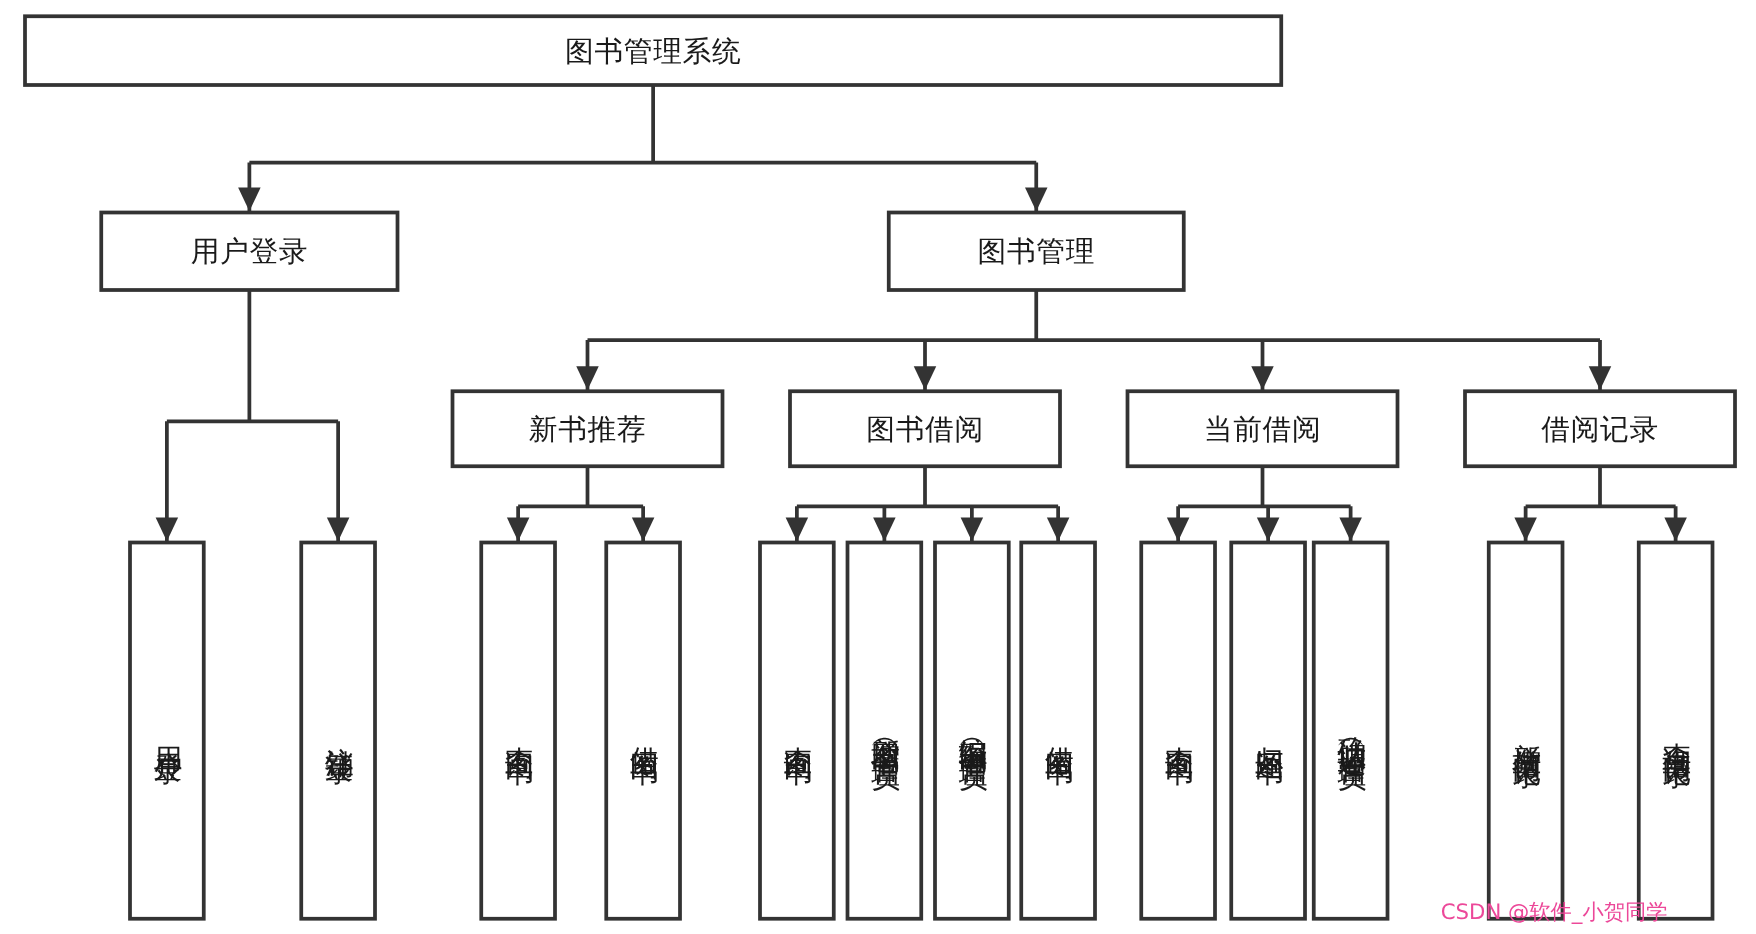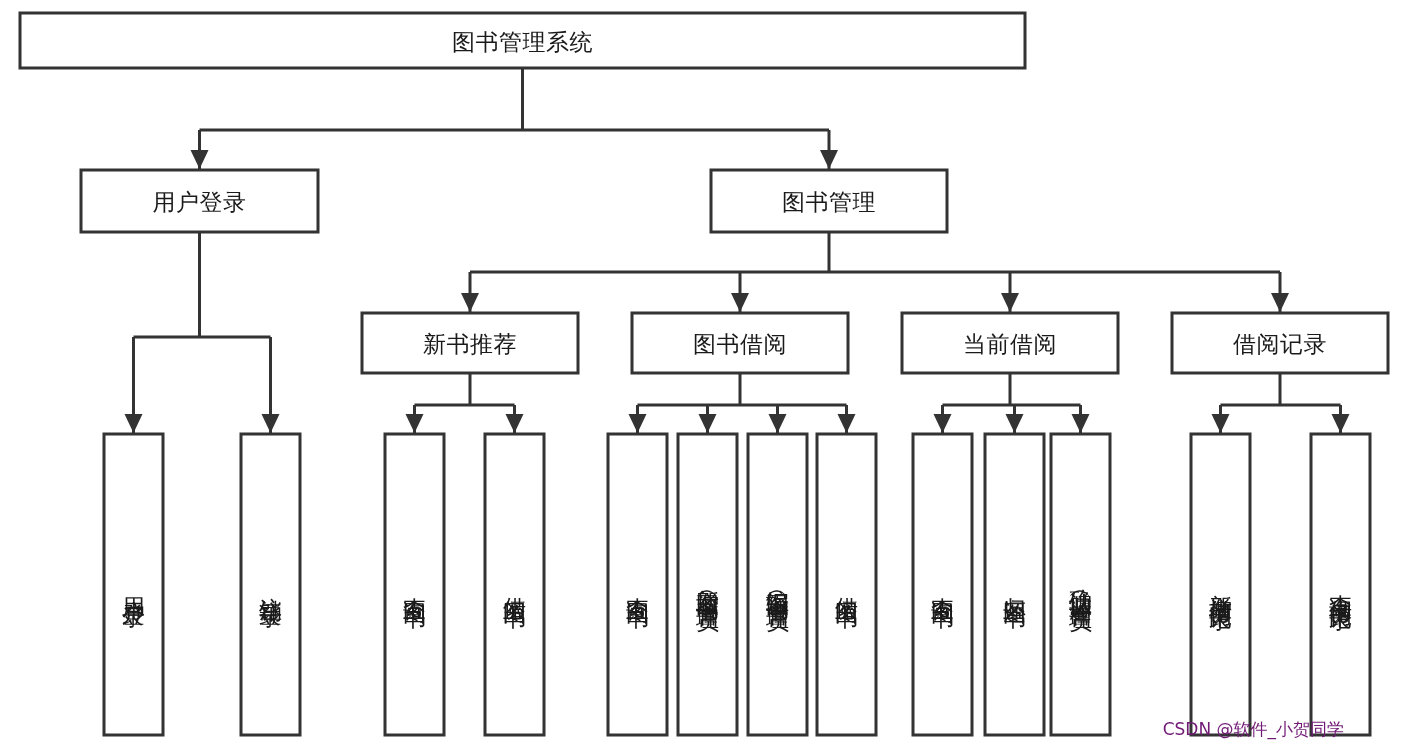--- a/index.html
+++ b/index.html
@@ -24,23 +24,23 @@
     text-orientation:upright;
     font-family:"DejaVu Sans","Liberation Sans",sans-serif;
     font-size:23px;
     color:#1a1a1a;
     line-height:1;
     letter-spacing:3px;
     white-space:nowrap;
     text-align:center;
   }
   #watermark{
-    position:absolute;right:14px;bottom:6px;
+    position:absolute;right:24px;bottom:6px;
     font-family:"DejaVu Sans","Liberation Sans",sans-serif;
-    font-size:17px;color:#701a75;
+    font-size:17px;color:#ec4899;
     white-space:nowrap;
     user-select:none;
   }
 </style>
 </head>
 <body>
 
 <div id="diagram-root">
 
   <svg id="tree-svg" viewBox="0 0 1405 747">

